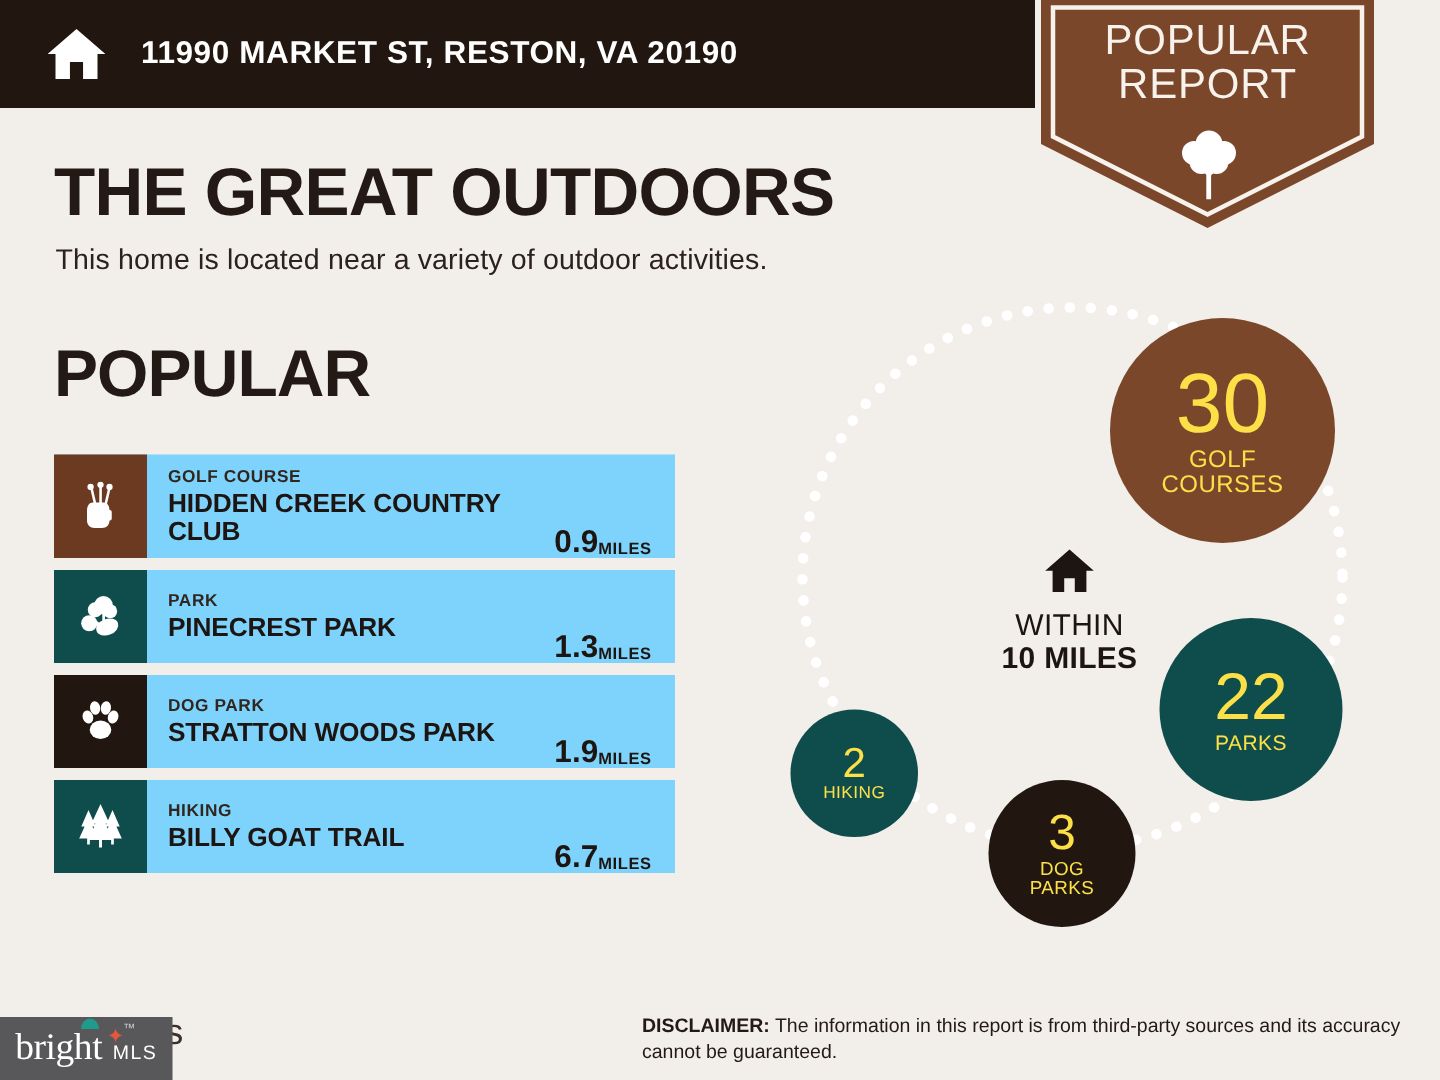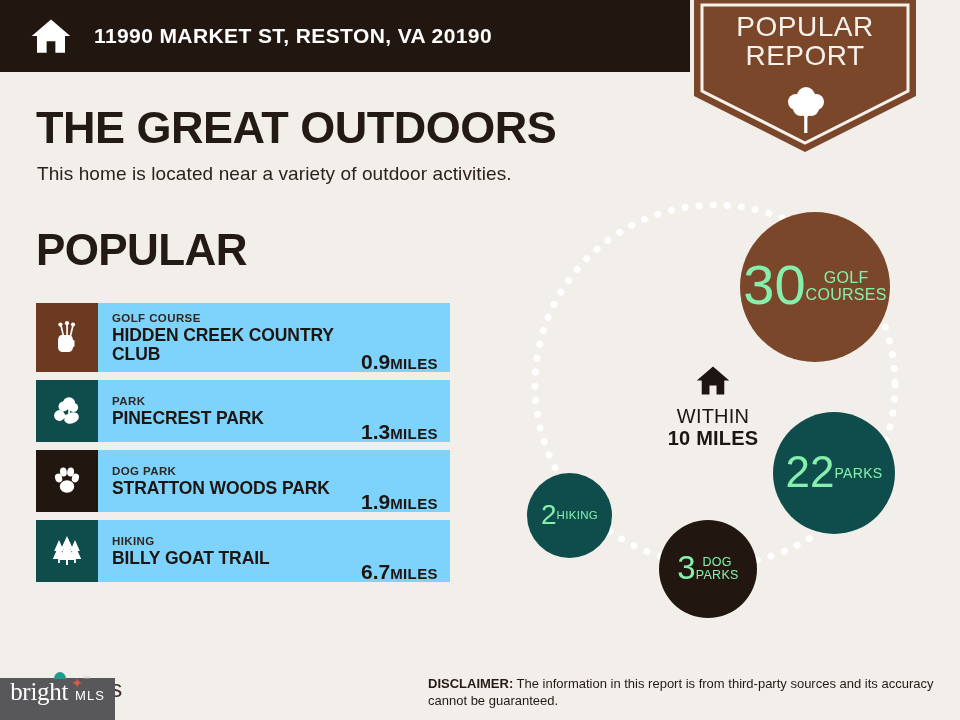--- a/index.html
+++ b/index.html
@@ -141,21 +141,21 @@
     justify-content: center;
     text-align: right;
   }
   .poi-dist-val {
     font-size: 21px;
     font-weight: bold;
     line-height: 1.0;
     color: #1d1511;
   }
   .poi-dist-unit {
-    font-size: 15px;
+    font-size: 11px;
     font-weight: bold;
     letter-spacing: 0.4px;
     color: #1d1511;
     margin-top: 16px;
   }
 
   
   #diagram {
     position: absolute;
     left: 495px; top: 195px;
@@ -163,24 +163,24 @@
   }
   #dotted-ring {
     position: absolute;
     left: 0; top: 0;
     width: 440px; height: 445px;
   }
   .stat-bubble {
     position: absolute;
     border-radius: 50%;
     display: flex;
-    flex-direction: row;
+    flex-direction: column;
     align-items: center;
     justify-content: center;
-    color: #86efac;
+    color: #fde047;
     text-align: center;
     box-sizing: border-box;
   }
   .stat-num { font-weight: normal; line-height: 0.95; }
   .stat-lbl { font-weight: normal; line-height: 1.05; letter-spacing: 0.3px; }
 
   #bubble-golf {
     left: 245px; top: 17px;
     width: 150px; height: 150px;
     background: #7b472a;
@@ -241,21 +241,21 @@
     font-size: 24px;
     color: #3a302a;
     letter-spacing: 0.2px;
   }
   #brightmls-logo {
     position: absolute;
     left: 0px; top: 678px;
     width: 115px; height: 42px;
     background: #58585a;
     display: flex;
-    align-items: flex-start;
+    align-items: center;
     justify-content: center;
   }
   #brightmls-logo-inner {
     position: relative;
     display: flex;
     align-items: baseline;
   }
   #bright-word {
     font-family: "Liberation Serif", serif;
     font-size: 25px;

